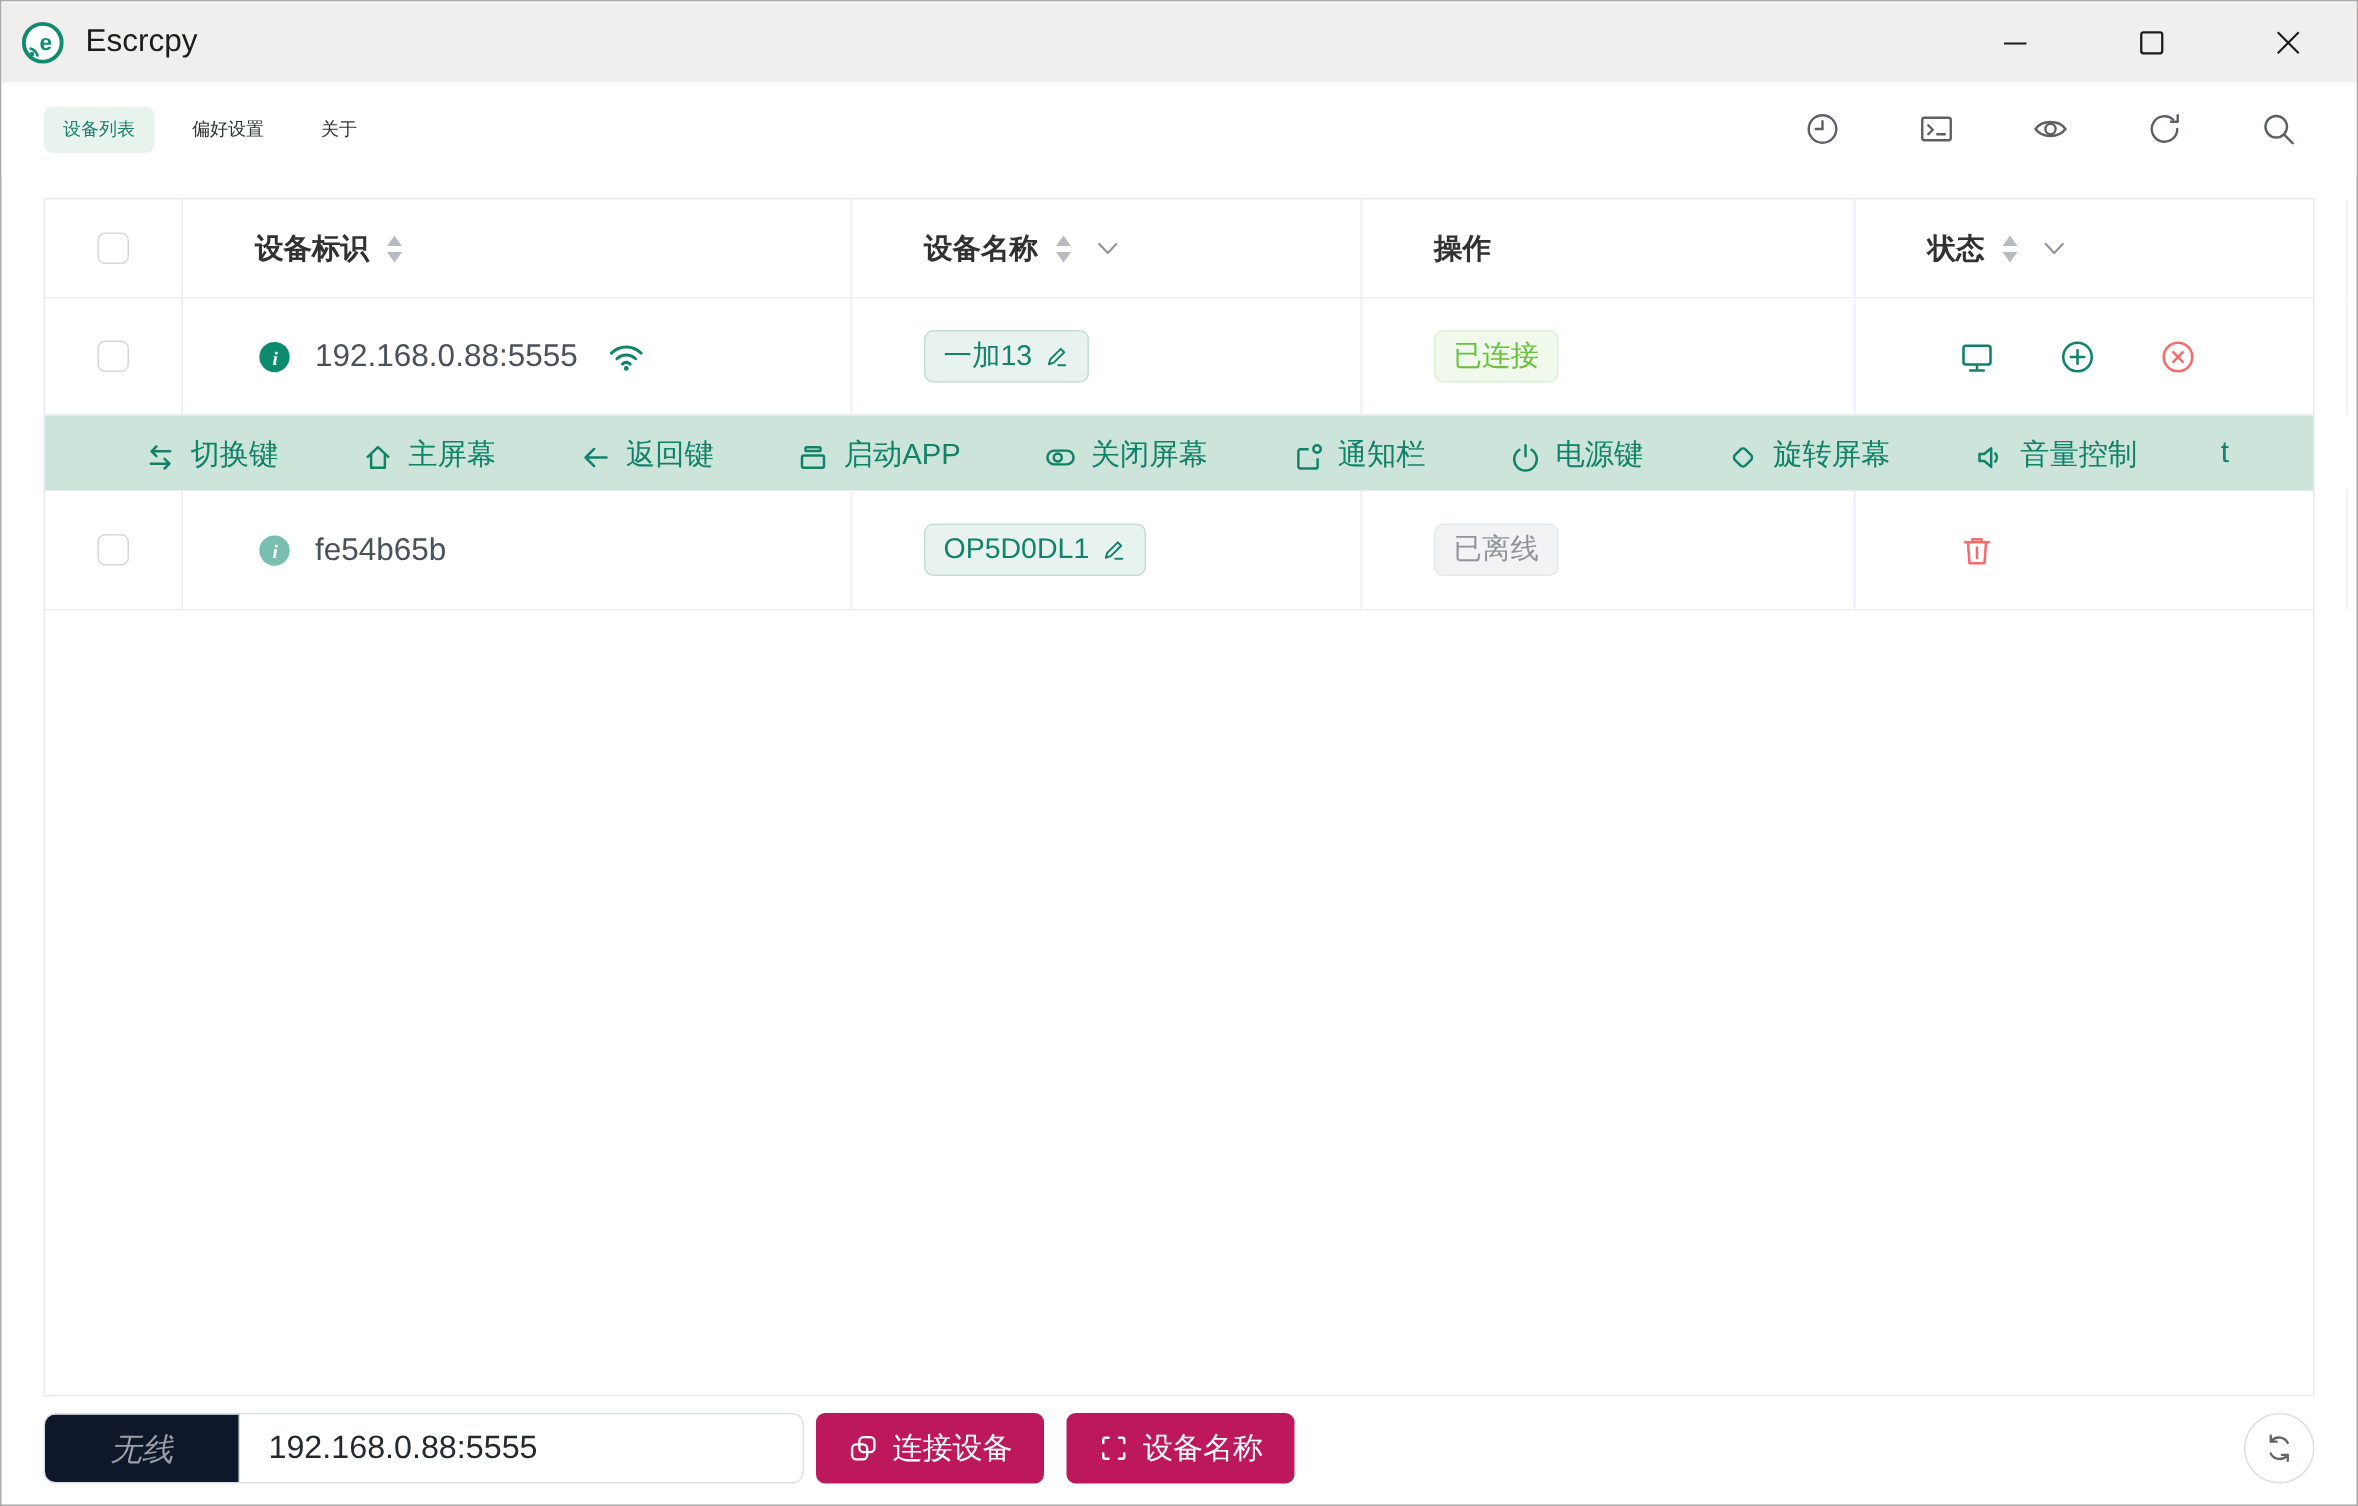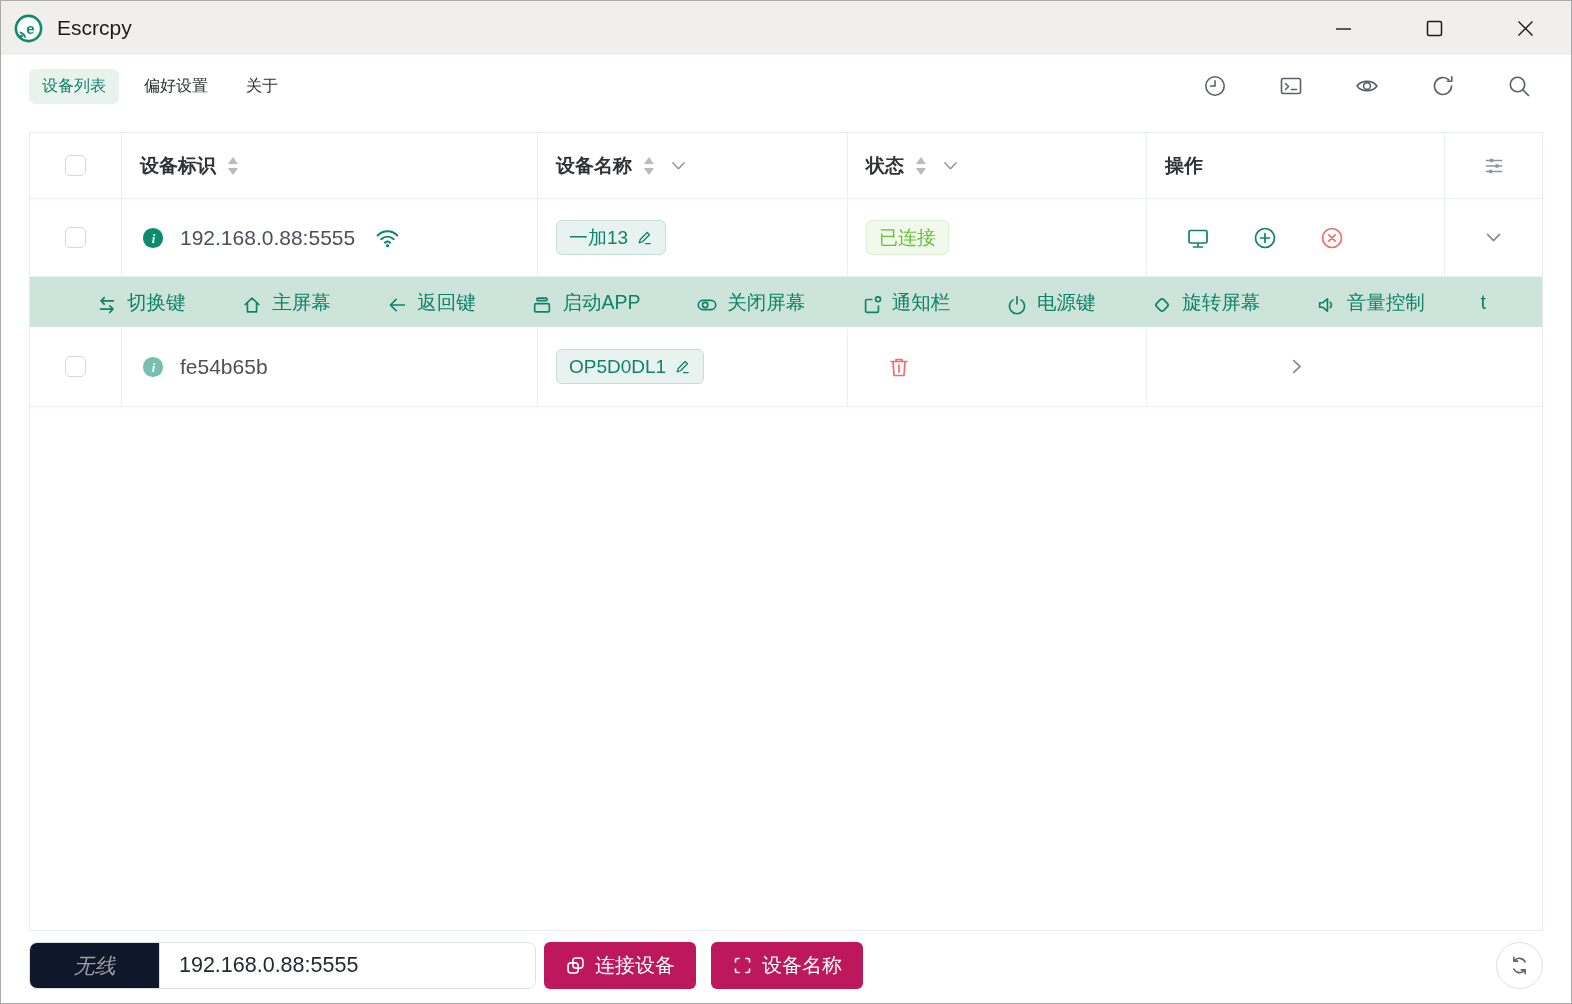--- a/index.html
+++ b/index.html
@@ -13,28 +13,28 @@
   
   .titlebar { height:54px; background:#f1efed; display:flex; align-items:center; padding-left:13px; flex:none; }
   .logo { width:29px; height:29px; flex:none; }
   .title-text { margin-left:14px; font-size:21px; color:#1c1c1e; }
   .win-controls { margin-left:auto; display:flex; height:100%; }
   .win-btn { width:91px; height:54px; display:flex; align-items:center; justify-content:center; color:#1a1a1a; cursor:default; }
   .win-btn svg { width:17px; height:17px; }
 
   
   .nav { height:62px; display:flex; align-items:center; padding:0 40px 0 28px; background:#fff; flex:none; }
-  .tab { font-size:16px; color:#2f3237; margin-right:34px; padding:7px 2px; border-radius:6px; cursor:pointer; }
+  .tab { font-size:12px; color:#2f3237; margin-right:34px; padding:7px 2px; border-radius:6px; cursor:pointer; }
   .tab.active { color:#16826c; background:#e8f3ee; padding:7px 13px; margin-right:23px; }
   .nav-icons { margin-left:auto; display:flex; gap:52px; color:#5c6066; }
   .nav-icons svg { width:24px; height:24px; display:block; }
 
   
   .table { margin:15px 28px 0; border:1px solid #e7eaf0; height:799px; background:#fff; flex:none; display:flex; flex-direction:column; }
-  .tr { display:grid; grid-template-columns:92px 416px 310px 299px 298px auto; }
+  .tr { display:grid; grid-template-columns:92px 416px 310px 299px 298px auto;gap:30px; }
   .th, .td { display:flex; align-items:center; border-right:1px solid #ebeef5; }
   .th:last-child, .td:last-child { border-right:none; }
   .thead { height:66px; border-bottom:1px solid #ebeef5; }
   .th { font-size:19px; font-weight:700; color:#303133; padding-left:18px; gap:10px; }
   .th.center, .td.center { justify-content:center; padding-left:0; }
   .row { height:78px; border-bottom:1px solid #ebeef5; }
   .row2 { height:80px; }
   .td { font-size:21px; color:#49515a; }
   .td.id-cell { padding-left:20px; gap:16px; }
   .td.pad { padding-left:18px; }
@@ -151,31 +151,31 @@
         <span>设备名称</span>
         <svg class="sort-caret" width="14" height="22" viewBox="0 0 14 22">
           <path d="M7 2 L12 9 H2 Z" fill="#b6bac1"></path>
             <path d="M2 13 H12 L7 20 Z" fill="#b6bac1"></path>
         </svg>
         <svg class="filter-arrow" width="17" height="17" viewBox="0 0 24 24" fill="none" stroke="currentColor" stroke-width="2">
           <path d="M4 8 L12 16.5 L20 8" stroke-linecap="round" stroke-linejoin="round"></path>
         </svg>
       </div>
       <div class="th">
+        <span>操作</span>
+      </div>
+      <div class="th">
         <span>状态</span>
         <svg class="sort-caret" width="14" height="22" viewBox="0 0 14 22">
           <path d="M7 2 L12 9 H2 Z" fill="#b6bac1"></path>
             <path d="M2 13 H12 L7 20 Z" fill="#b6bac1"></path>
         </svg>
         <svg class="filter-arrow" width="17" height="17" viewBox="0 0 24 24" fill="none" stroke="currentColor" stroke-width="2">
           <path d="M4 8 L12 16.5 L20 8" stroke-linecap="round" stroke-linejoin="round"></path>
         </svg>
-      </div>
-      <div class="th">
-        <span>操作</span>
       </div>
       <div class="th center">
         <svg class="op-icon" viewBox="0 0 24 24" fill="none" stroke="currentColor" stroke-width="1.6">
           <line x1="3" y1="6" x2="21" y2="6"></line>
             <rect x="7.5" y="4.2" width="3.6" height="3.6" rx="0.8" fill="currentColor" stroke="none"></rect>
           <line x1="3" y1="12" x2="21" y2="12"></line>
             <rect x="13.5" y="10.2" width="3.6" height="3.6" rx="0.8" fill="currentColor" stroke="none"></rect>
           <line x1="3" y1="18" x2="21" y2="18"></line>
             <rect x="6.5" y="16.2" width="3.6" height="3.6" rx="0.8" fill="currentColor" stroke="none"></rect>
         </svg>
@@ -311,20 +311,23 @@
       </div>
       <div class="td pad">
         <span class="tag tag-name">
           <span>OP5D0DL1</span>
           <svg width="17" height="17" viewBox="0 0 24 24" fill="none" stroke="currentColor" stroke-width="1.8">
             <path d="M4.5 19.5 L6 14.8 L15.8 5 L19 8.2 L9.2 18 L4.5 19.5 Z" stroke-linejoin="round"></path>
             <line x1="13.5" y1="20.5" x2="20" y2="20.5" stroke-linecap="round"></line>
           </svg>
         </span>
       </div>
+      <div class="td pad">
+        <span class="tag tag-info">已离线</span>
+      </div>
       <div class="td actions">
         <svg class="act-icon red" viewBox="0 0 24 24" fill="none" stroke="currentColor" stroke-width="1.7">
           <path d="M4 6.5 H20 M9 6.5 V4.5 H15 V6.5 M6 6.5 L7 20.5 H17 L18 6.5" stroke-linecap="round" stroke-linejoin="round"></path>
           <line x1="12" y1="10" x2="12" y2="17" stroke-linecap="round"></line>
         </svg>
       </div>
       <div class="td center">
         <svg class="chev" viewBox="0 0 24 24" fill="none" stroke="currentColor" stroke-width="2.2">
           <path d="M8.5 4.5 L16.5 12 L8.5 19.5" stroke-linecap="round" stroke-linejoin="round"></path>
         </svg>

